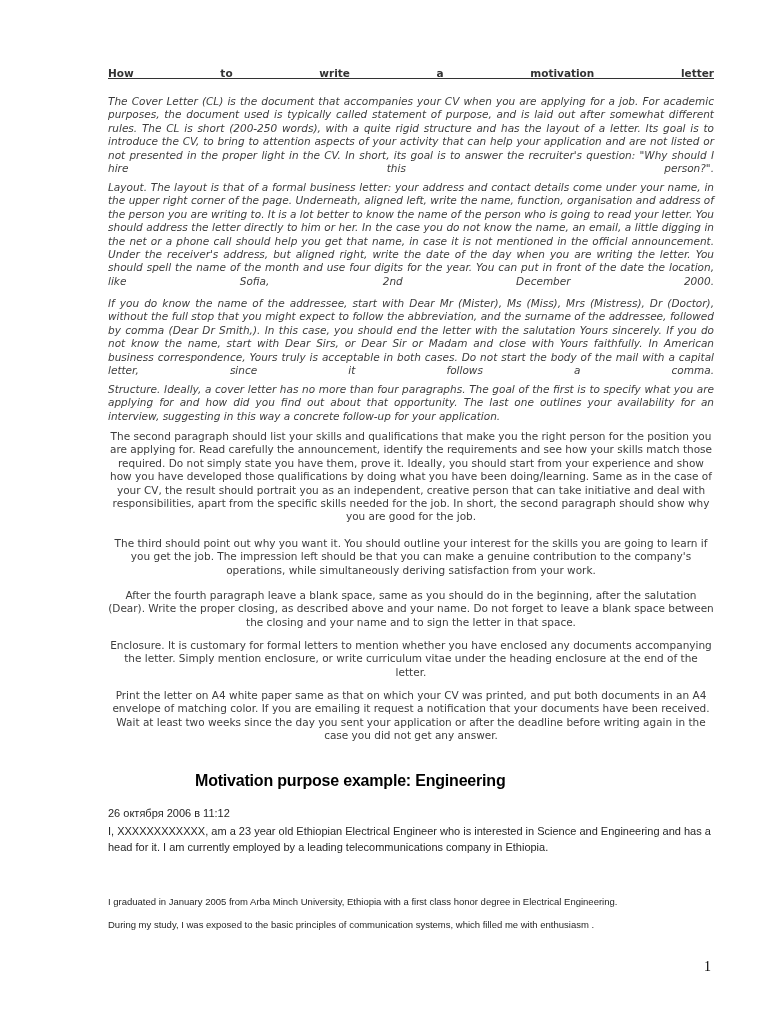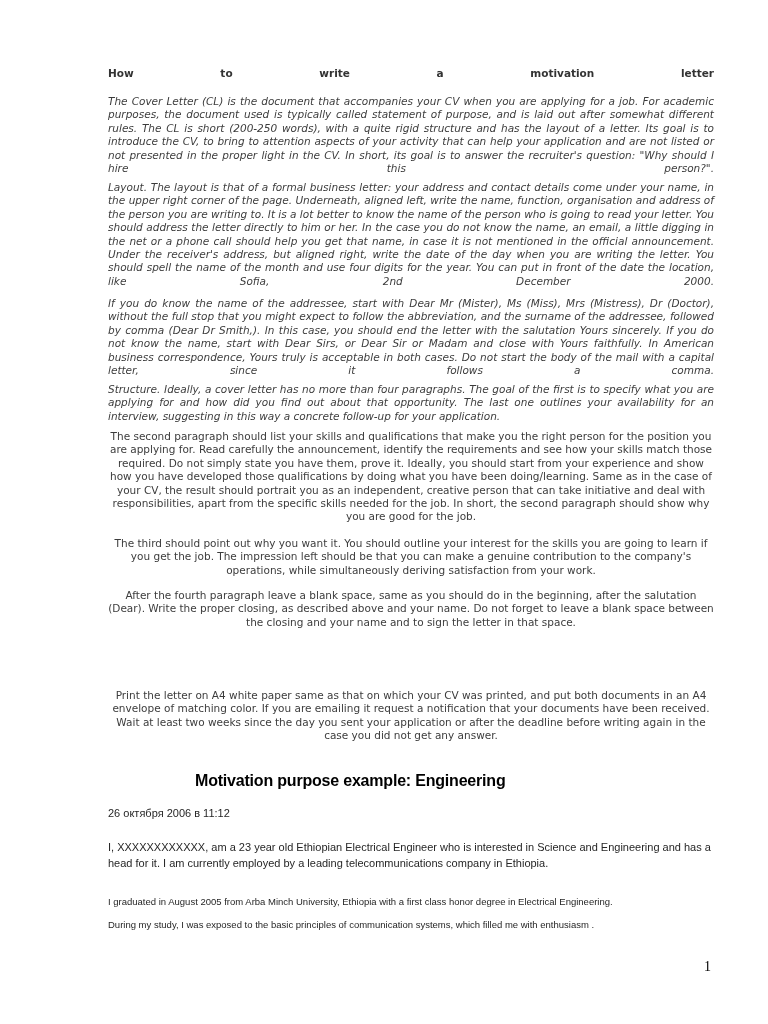--- a/index.html
+++ b/index.html
@@ -18,20 +18,21 @@
   
   .doc-title {
     position: absolute;
     left: 108px;
     top: 67px;
     width: 606px;
     font: bold 10.5px/13.5px "DejaVu Sans", sans-serif;
     color: #333333;
     text-align: justify;
     text-align-last: justify;
+    text-decoration: underline;
   }
   .para {
     position: absolute;
     left: 108px;
     width: 606px;
     font: 10.5px/13.4px "DejaVu Sans", sans-serif;
     color: #3c3c3c;
   }
   .jst { text-align: justify; font-style: italic; }
   .jst-last { text-align-last: justify; }
@@ -52,21 +53,20 @@
     font: 11px/14px "Liberation Sans", sans-serif;
     color: #262626;
   }
   .ex-para-1 {
     position: absolute;
     left: 108px;
     top: 824px;
     width: 612px;
     font: 11px/15.5px "Liberation Sans", sans-serif;
     color: #262626;
-    margin-top: 16px;
   }
   .ex-para-2 {
     position: absolute;
     left: 108px;
     top: 890px;
     width: 648px;
     font: 9.5px/23px "Liberation Sans", sans-serif;
     color: #262626;
     white-space: pre-line;
   }
@@ -92,27 +92,28 @@
   <div class="para jst jst-last" style="top:297px">If you do know the name of the addressee, start with Dear Mr (Mister), Ms (Miss), Mrs (Mistress), Dr (Doctor), without the full stop that you might expect to follow the abbreviation, and the surname of the addressee, followed by comma (Dear Dr Smith,). In this case, you should end the letter with the salutation Yours sincerely. If you do not know the name, start with Dear Sirs, or Dear Sir or Madam and close with Yours faithfully. In American business correspondence, Yours truly is acceptable in both cases. Do not start the body of the mail with a capital letter, since it follows a comma.</div>
 
   <div class="para jst" style="top:383px">Structure. Ideally, a cover letter has no more than four paragraphs. The goal of the first is to specify what you are applying for and how did you find out about that opportunity. The last one outlines your availability for an interview, suggesting in this way a concrete follow-up for your application.</div>
 
   <div class="para left" style="top:430px">The second paragraph should list your skills and qualifications that make you the right person for the position you are applying for. Read carefully the announcement, identify the requirements and see how your skills match those required. Do not simply state you have them, prove it. Ideally, you should start from your experience and show how you have developed those qualifications by doing what you have been doing/learning. Same as in the case of your CV, the result should portrait you as an independent, creative person that can take initiative and deal with responsibilities, apart from the specific skills needed for the job. In short, the second paragraph should show why you are good for the job.</div>
 
   <div class="para left" style="top:589px">After the fourth paragraph leave a blank space, same as you should do in the beginning, after the salutation (Dear). Write the proper closing, as described above and your name. Do not forget to leave a blank space between the closing and your name and to sign the letter in that space.</div>
 
   <div class="para left" style="top:537px">The third should point out why you want it. You should outline your interest for the skills you are going to learn if you get the job. The impression left should be that you can make a genuine contribution to the company's operations, while simultaneously deriving satisfaction from your work.</div>
 
+  <div class="para left" style="top:639px">Enclosure. It is customary for formal letters to mention whether you have enclosed any documents accompanying the letter. Simply mention enclosure, or write curriculum vitae under the heading enclosure at the end of the letter.</div>
 
   <div class="para left" style="top:689px">Print the letter on A4 white paper same as that on which your CV was printed, and put both documents in an A4 envelope of matching color. If you are emailing it request a notification that your documents have been received. Wait at least two weeks since the day you sent your application or after the deadline before writing again in the case you did not get any answer.</div>
 
   <div class="ex-heading">Motivation purpose example: Engineering</div>
 
   <div class="ex-date">26 октября 2006 в 11:12</div>
 
   <div class="ex-para-1">I, XXXXXXXXXXXX, am a 23 year old Ethiopian Electrical Engineer who is interested in Science and Engineering and has a head for it. I am currently employed by a leading telecommunications company in Ethiopia.</div>
 
-  <div class="ex-para-2">I graduated in August 2005 from Arba Minch University, Ethiopia with a first class honor degree in Electrical Engineering.
+  <div class="ex-para-2">I graduated in January 2005 from Arba Minch University, Ethiopia with a first class honor degree in Electrical Engineering.
 During my study, I was exposed to the basic principles of communication systems, which filled me with enthusiasm .</div>
 
   <div class="page-number">1</div>
 
 </div>
 
 </body></html>

